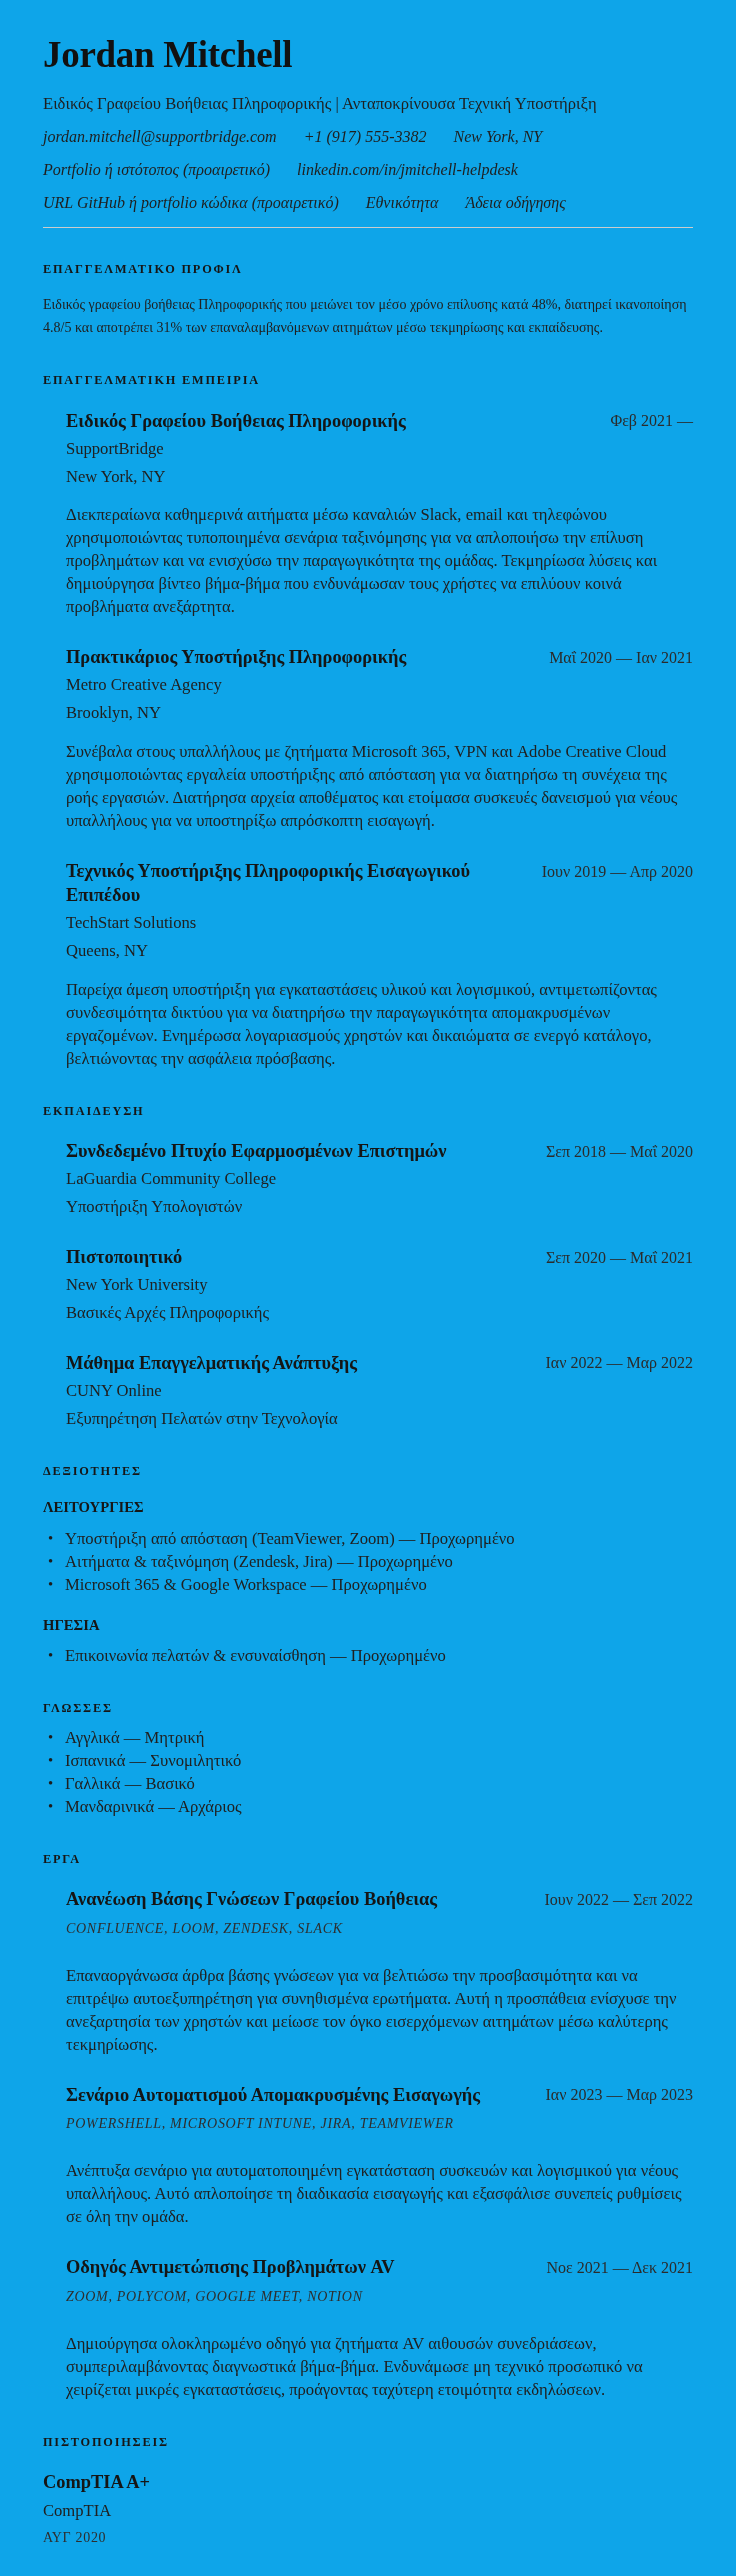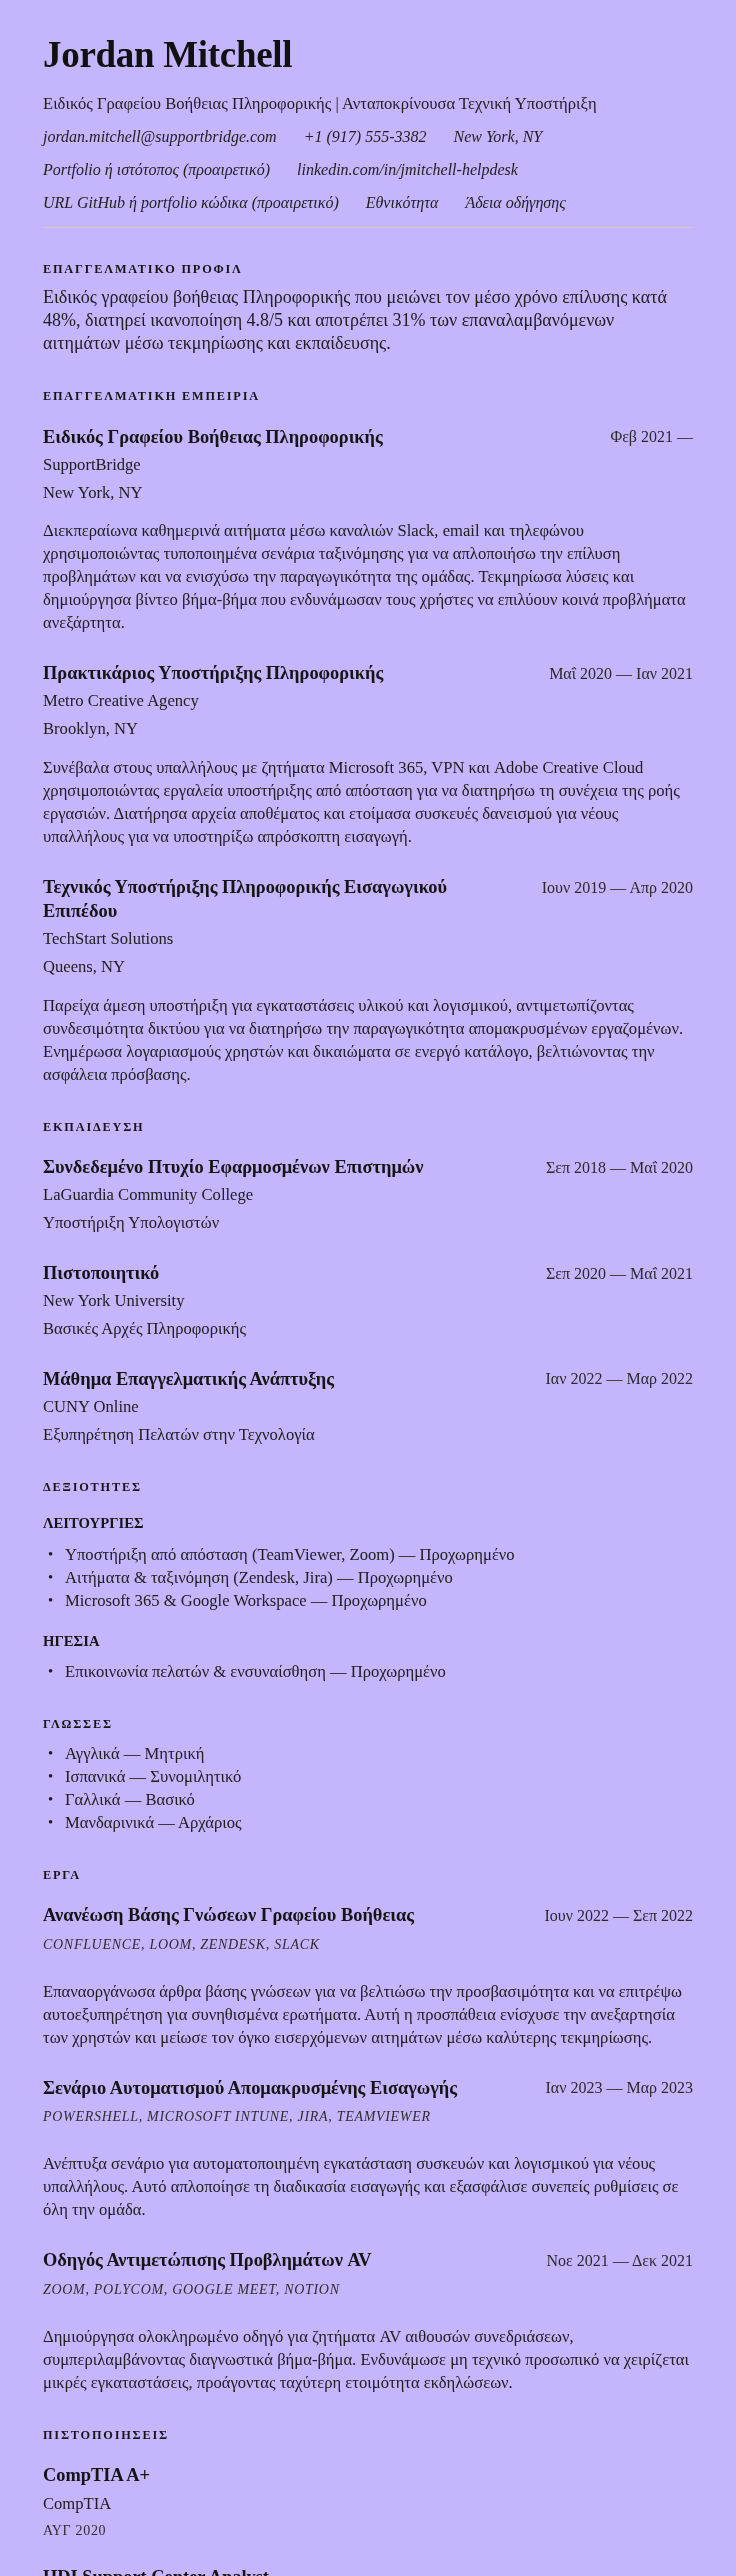--- a/index.html
+++ b/index.html
@@ -7,21 +7,21 @@
   body {
     width: 736px;
     font-family: "Liberation Serif", "DejaVu Serif", serif;
     color: #1c1c1c;
   }
   .page {
     width: 736px;
     height: 2576px;
     overflow: hidden;
     padding: 36px 43px 0 43px;
-    background: #c4b5fd;
+    background: #0ea5e9;
   }
   
   .name {
     font-size: 37px;
     font-weight: 700;
     letter-spacing: -0.3px;
     line-height: 1.05;
     color: #111111;
   }
   .headline {
@@ -49,28 +49,28 @@
   
   .section { margin-top: 34px; }
   .section-heading {
     font-size: 12.3px;
     font-weight: 700;
     letter-spacing: 1.8px;
     color: #161616;
     line-height: 1.2;
   }
   .para {
-    margin-top: 9px;
-    font-size: 18px;
+    margin-top: 16px;
+    font-size: 14px;
     line-height: 23px;
     color: #202020;
     max-width: 652px;
   }
   
-  .entry { margin-top: 22px; }
+  .entry { margin-top: 22px; margin-left: 23px; }
   .entry + .entry { margin-top: 28px; }
   .entry-head {
     display: flex;
     justify-content: space-between;
     align-items: flex-start;
   }
   .entry-title {
     font-size: 18.4px;
     font-weight: 700;
     line-height: 1.3;

